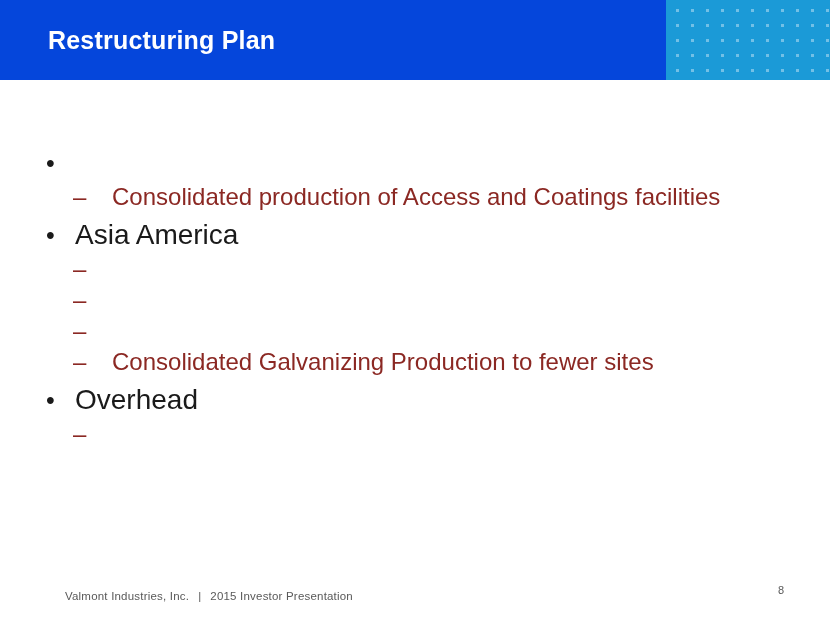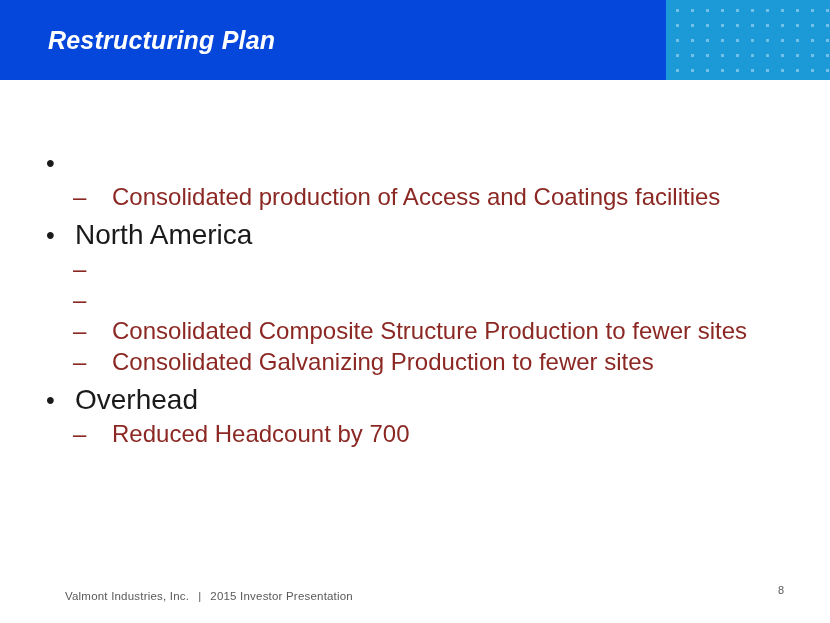--- a/index.html
+++ b/index.html
@@ -32,21 +32,20 @@
     align-items: center;
     box-sizing: border-box;
     padding-left: 48px;
   }
   .slide-title {
     margin: 0;
     color: #ffffff;
     font-size: 25px;
     font-weight: bold;
     letter-spacing: 0.2px;
-    font-style: italic;
   }
   .header-accent {
     flex: 1;
     height: 100%;
     background-color: var(--accent-teal, #1B9AD7);
     background-image: radial-gradient(circle, rgba(255,255,255,0.38) 1.6px, rgba(255,255,255,0) 1.9px);
     background-size: 15px 15px;
     background-position: 4px 3px;
   }
 
@@ -117,43 +116,41 @@
   <div class="content">
       <div class="bullet level1">
         <span class="marker">•</span>
       </div>
       <div class="bullet level2">
         <span class="marker">–</span>
         <span class="text">Consolidated production of Access and Coatings facilities</span>
       </div>
       <div class="bullet level1">
         <span class="marker">•</span>
-        <span class="text">North America</span>
+        <span class="text">Asia America</span>
       </div>
       <div class="bullet level2">
         <span class="marker">–</span>
       </div>
       <div class="bullet level2">
         <span class="marker">–</span>
       </div>
       <div class="bullet level2">
         <span class="marker">–</span>
-        <span class="text">Consolidated Composite Structure Production to fewer sites</span>
       </div>
       <div class="bullet level2">
         <span class="marker">–</span>
         <span class="text">Consolidated Galvanizing Production to fewer sites</span>
       </div>
       <div class="bullet level1">
         <span class="marker">•</span>
         <span class="text">Overhead</span>
       </div>
       <div class="bullet level2">
         <span class="marker">–</span>
-        <span class="text">Reduced Headcount by 700</span>
       </div>
     </div>
 
   <div class="footer">
     <span>Valmont Industries, Inc.</span><span class="separator">|</span><span>2015 Investor Presentation</span>
   </div>
 
   <div class="page-number">8</div>
 
 </div>

